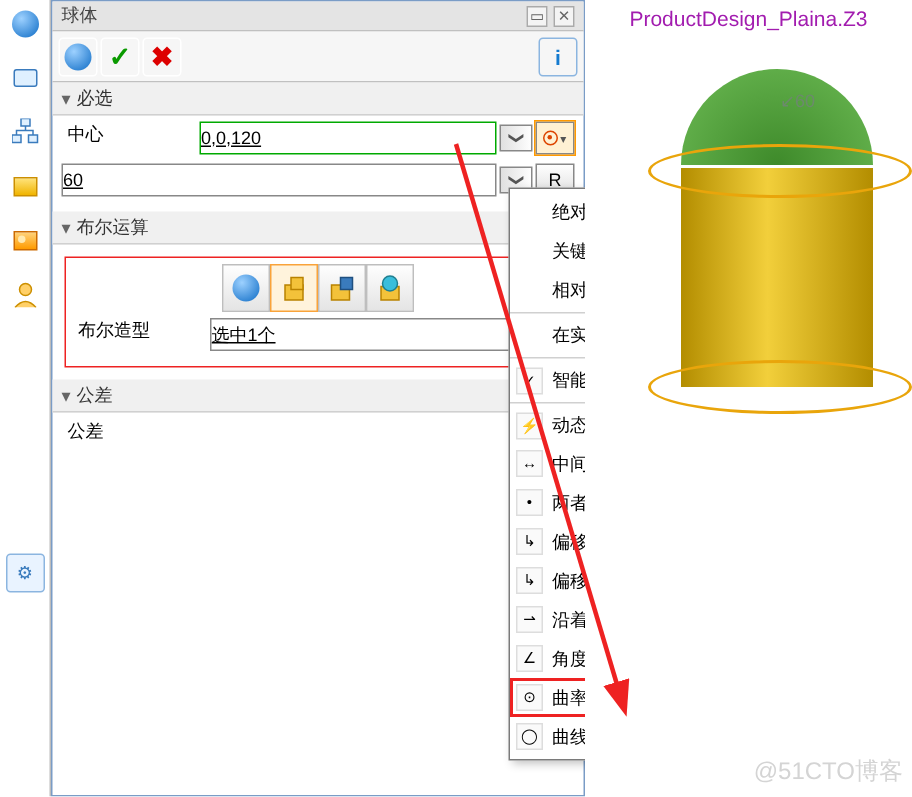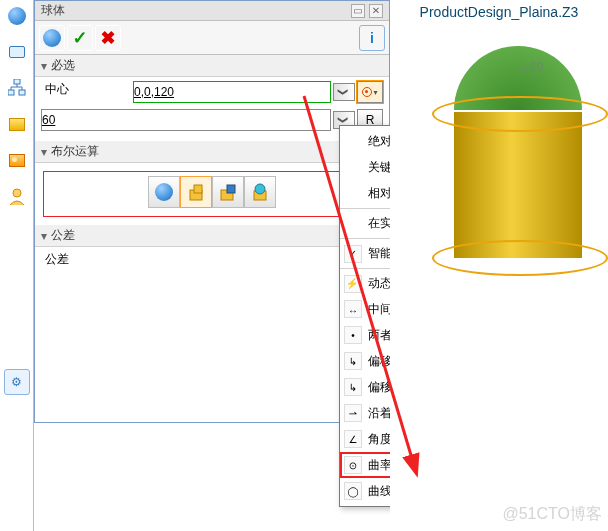--- a/index.html
+++ b/index.html
@@ -1,17 +1,17 @@
 <!DOCTYPE html>
 <html><head>
 <meta charset="utf-8">
 <style>
   *{box-sizing:border-box;margin:0;padding:0;font-family:"Microsoft YaHei",SimSun,Arial,sans-serif;font-size:12px}
   body{width:608px;height:531px;background:#fff;position:relative;overflow:hidden}
-  .panel{position:absolute;left:34px;top:0;width:356px;height:423px;background:#fff;border:1px solid #7a9cc6}
+  .panel{position:absolute;left:34px;top:0;width:356px;height:531px;background:#fff;border:1px solid #7a9cc6}
   .title-bar{height:20px;background:#e4e4e4;border-bottom:1px solid #c0c0c0;display:flex;align-items:center;padding:0 6px;color:#444;justify-content:space-between}
   .title-bar .r{display:flex;gap:4px}
   .title-bar .r span{width:14px;height:14px;border:1px solid #aaa;background:#f4f4f4;display:flex;align-items:center;justify-content:center;font-size:10px;color:#666}
   .action-bar{height:34px;border-bottom:1px solid #c0c0c0;display:flex;align-items:center;padding:0 4px;gap:2px;background:#f6f6f6}
   .ab-btn{width:26px;height:26px;border:1px solid #fff;border-radius:3px;display:flex;align-items:center;justify-content:center;}
   .ab-sphere{background:radial-gradient(circle at 35% 30%,#9dd1ff,#0d6bc5)}
   .ab-ok{color:#0a9a00;font-weight:bold;font-size:18px}
   .ab-cancel{color:#d00;font-weight:bold;font-size:18px}
   .ab-info{margin-left:auto;border:1px solid #8bb5e0;color:#157bd0;font-weight:bold;font-size:14px}
   .section-hdr{height:22px;background:#f0f0f0;border-bottom:1px solid #d0d0d0;display:flex;align-items:center;padding-left:6px;color:#333}
@@ -32,21 +32,21 @@
   .bicon.sel{border-color:#f9a33a;background:#fff3dc}
   .left-strip{position:absolute;left:0;top:0;width:34px;height:531px;background:#fff;border-right:1px solid #bcbcbc}
   .ls-icon{width:26px;height:26px;margin:3px auto 10px;display:block;display:flex;align-items:center;justify-content:center}
   .menu{position:absolute;left:339px;top:125px;width:116px;background:#fff;border:1px solid #7a7a7a;box-shadow:2px 2px 6px rgba(0,0,0,.25);padding:2px 0}
   .menu-item{height:26px;display:flex;align-items:center;padding:0 6px 0 4px;gap:6px}
   .menu-item.sep-above{border-top:1px solid #d0d0d0;margin-top:2px;padding-top:2px;height:28px}
   .menu-item.hl{outline:2px solid #e22;outline-offset:-2px}
   .mi-icon{width:18px;height:18px;display:flex;align-items:center;justify-content:center;flex-shrink:0;border:1px solid #ddd;background:#fafafa;font-size:10px}
   .mi-icon.flat{border:none;background:none}
   .canvas{position:absolute;left:390px;top:0;right:0;height:531px;background:#fff}
-  .canvas-top{text-align:center;font-size:14px;color:#0c4a6e;padding:4px 0}
+  .canvas-top{text-align:center;font-size:14px;color:#a21caf;padding:4px 0}
   .shapes{position:relative;height:260px}
   .sphere{position:absolute;left:64px;top:22px;width:128px;height:64px;background:radial-gradient(circle at 50% 100%,#3e8a2a,#6dbb55);border-top-left-radius:64px;border-top-right-radius:64px}
   .ellipse1{position:absolute;left:42px;top:72px;width:176px;height:36px;border:2px solid #e9a50b;border-radius:50%}
   .cyl{position:absolute;left:64px;top:88px;width:128px;height:146px;background:linear-gradient(90deg,#b38d00,#f2cf3b 45%,#b38d00);}
   .ellipse2{position:absolute;left:42px;top:216px;width:176px;height:36px;border:2px solid #e9a50b;border-radius:50%}
   .dim{position:absolute;left:130px;top:36px;color:#6c8a6c;font-size:14px;display:flex;align-items:center;gap:2px}
   .watermark{position:absolute;right:6px;bottom:6px;color:#d4d4d4;font-size:16px}
   svg.arrow{position:absolute;left:298px;top:90px;pointer-events:none}
 </style>
 </head>
@@ -146,20 +146,25 @@
               <rect x="9" y="3" width="8" height="8" fill="#3a7bbd" stroke="#1f4f80"></rect>
             </svg>
           </div>
       <div class="bicon">
             <svg width="20" height="20">
               <rect x="4" y="9" width="12" height="9" fill="#f3c23a" stroke="#b98200"></rect>
               <ellipse cx="10" cy="7" rx="5" ry="5" fill="#3abedb" stroke="#1f7f90"></ellipse>
             </svg>
           </div>
     </div>
+    <div class="row">
+      <div class="lbl">布尔造型</div>
+      <input class="txt" value="选中1个" style="">
+      <div class="xbtn" style="transform:rotate(90deg)">❯</div>
+    </div>
     </div>
   </div>
 
   <div class="section-hdr">
       <span class="tri">▾</span>
       <span>公差</span>
     </div>
   <div class="form-body">
     <div class="row">
       <div class="lbl">公差</div>

